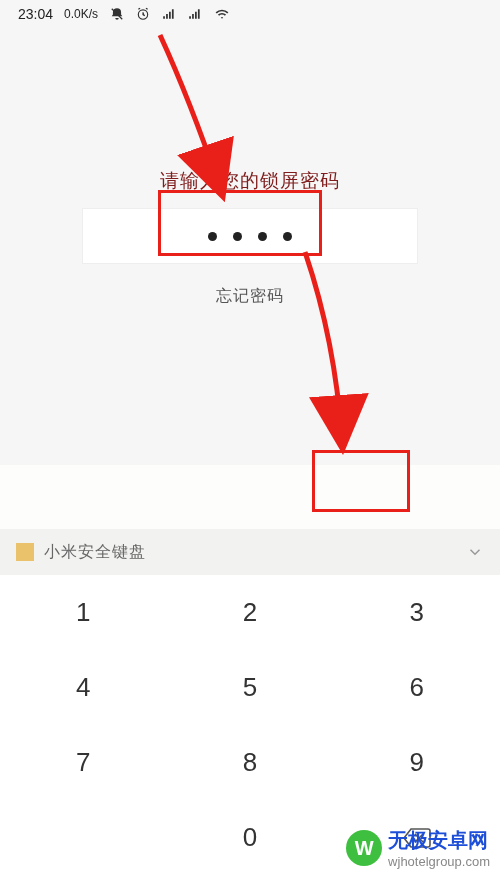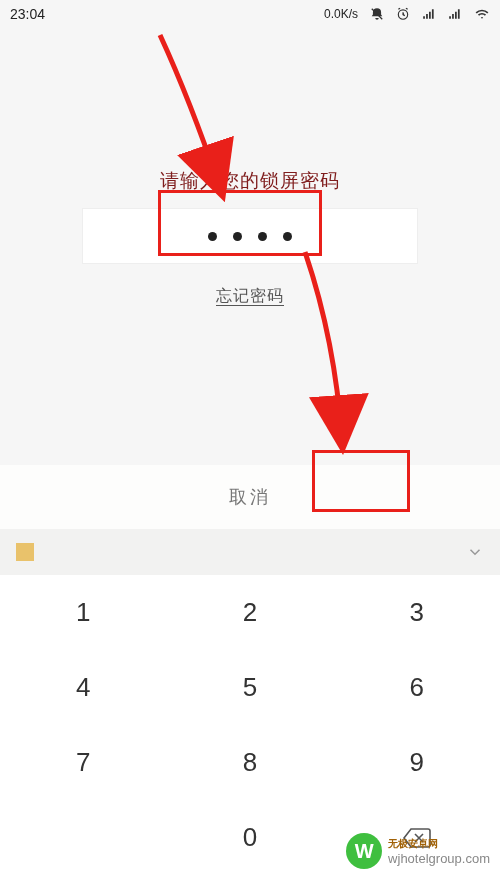--- a/index.html
+++ b/index.html
@@ -1,49 +1,49 @@
 <!DOCTYPE html>
 <html><head>
   <meta charset="utf-8">
   <style>
     * { margin: 0; padding: 0; box-sizing: border-box; font-family: -apple-system, "Helvetica Neue", Arial, sans-serif; }
     body { width: 500px; height: 875px; background: #f6f6f6; position: relative; overflow: hidden; }
 
-    .statusbar { height: 28px; display: flex; align-items: center; justify-content: space-between; padding: 0 10px; font-size: 14px; color: #222; background: #f6f6f6; }
-    .status-right { display: flex; align-items: center; gap: 12px; font-size: 12px; }
+    .statusbar { height: 28px; display: flex; align-items: center; padding: 0 18px; font-size: 14px; color: #222; background: #f6f6f6; }
+    .status-right { display: flex; align-items: center; gap: 12px; font-size: 12px; margin-left: 11px; }
     .icon-svg { display: inline-block; vertical-align: middle; }
 
     .prompt { text-align: center; font-size: 19px; color: #7f1d1d; margin-top: 140px; letter-spacing: 1px; }
 
     .pw-field { width: 336px; height: 56px; margin: 14px auto 0; background: #fff; border: 1px solid #eee; display: flex; align-items: center; justify-content: center; }
     .dots { display: flex; gap: 16px; }
     .dot { width: 9px; height: 9px; border-radius: 50%; background: #222; }
 
-    .forgot { text-align: center; margin-top: 22px; font-size: 16px; color: #555; text-decoration: underline; text-underline-offset: 4px; letter-spacing: 1px; }
+    .forgot { text-align: center; margin-top: 22px; font-size: 16px; color: #555; text-underline-offset: 4px; letter-spacing: 1px; }
 
     .action-row { position: absolute; top: 465px; left: 0; right: 0; height: 64px; display: flex; background: #fdfdfc; }
     .action-btn { flex: 1; display: flex; align-items: center; justify-content: center; font-size: 18px; color: #777; letter-spacing: 3px; }
 
     .kb-header { position: absolute; top: 529px; left: 0; right: 0; height: 46px; display: flex; align-items: center; padding: 0 16px; background: #f2f2f1; font-size: 16px; color: #666; letter-spacing: 1px; }
     .kb-header .sq { width: 18px; height: 18px; background: #e9c26b; margin-right: 10px; }
     .kb-chevron { margin-left: auto; }
 
     .keypad { position: absolute; top: 575px; left: 0; right: 0; bottom: 0; background: #fff; display: grid; grid-template-columns: 1fr 1fr 1fr; grid-template-rows: repeat(4, 1fr); }
     .key { display: flex; align-items: center; justify-content: center; font-size: 26px; color: #333; font-weight: 300; }
     .key.empty { }
 
     
     .hl { position: absolute; border: 3px solid #e9201a; pointer-events: none; }
     .hl1 { left: 158px; top: 190px; width: 164px; height: 66px; }
     .hl2 { left: 312px; top: 450px; width: 98px; height: 62px; }
 
     
     .wm { position: absolute; right: 10px; bottom: 6px; display: flex; align-items: center; gap: 6px; }
     .wm-logo { width: 36px; height: 36px; border-radius: 50%; background: #3fbf3f; display: flex; align-items: center; justify-content: center; color: #fff; font-weight: 800; font-size: 20px; }
-    .wm-txt1 { font-size: 10px; font-weight: 700; color: #a16207; }
+    .wm-txt1 { font-size: 20px; font-weight: 700; color: #1d4ed8; }
     .wm-txt2 { font-size: 13px; color: #888; }
 
     
     .arrow-layer { position: absolute; inset: 0; pointer-events: none; }
   </style>
 </head>
 <body>
 
 <div class="statusbar">
   <span>23:04</span>
@@ -76,25 +76,25 @@
     <span class="dot"></span>
     <span class="dot"></span>
     <span class="dot"></span>
     <span class="dot"></span>
   </div>
 </div>
 
 <div class="forgot">忘记密码</div>
 
 <div class="action-row">
-  <div class="action-btn">取消</div>
 </div>
 
 <div class="kb-header">
   <span class="sq"></span>
+  <span>小米安全键盘</span>
   <svg class="kb-chevron icon-svg" width="18" height="18" viewBox="0 0 24 24">
       <path fill="none" stroke="#999" stroke-width="2" d="M6 9l6 6 6-6"></path>
     </svg>
 </div>
 
 <div class="keypad">
   <div class="key">1</div>
   <div class="key">2</div>
   <div class="key">3</div>
   <div class="key">4</div>

